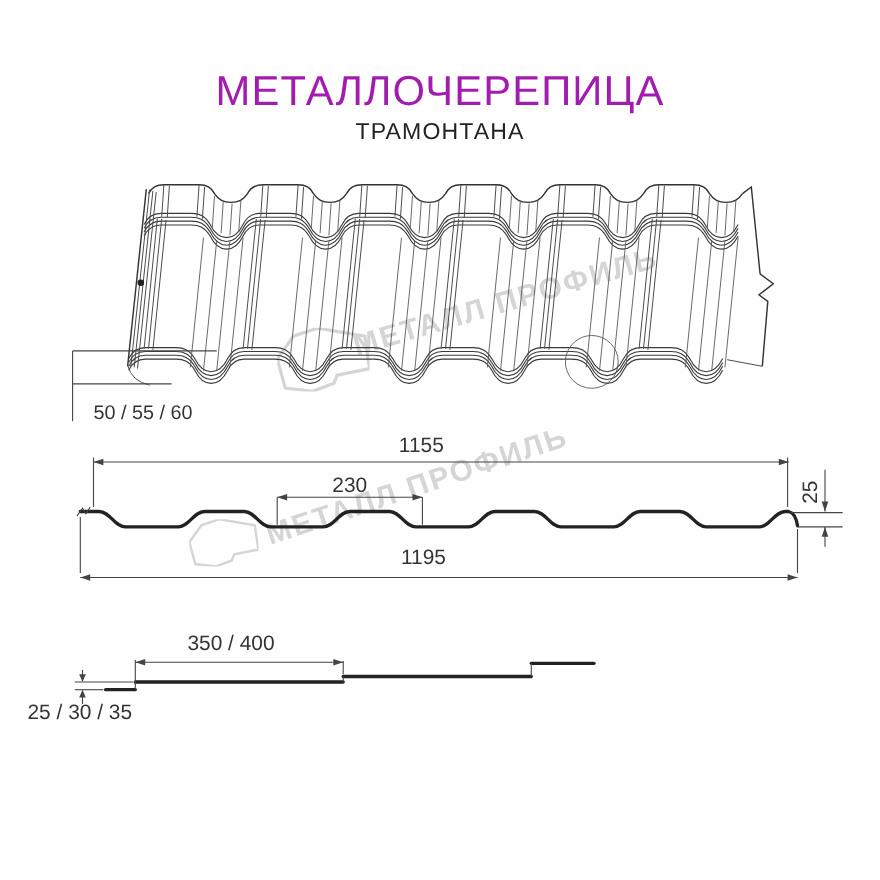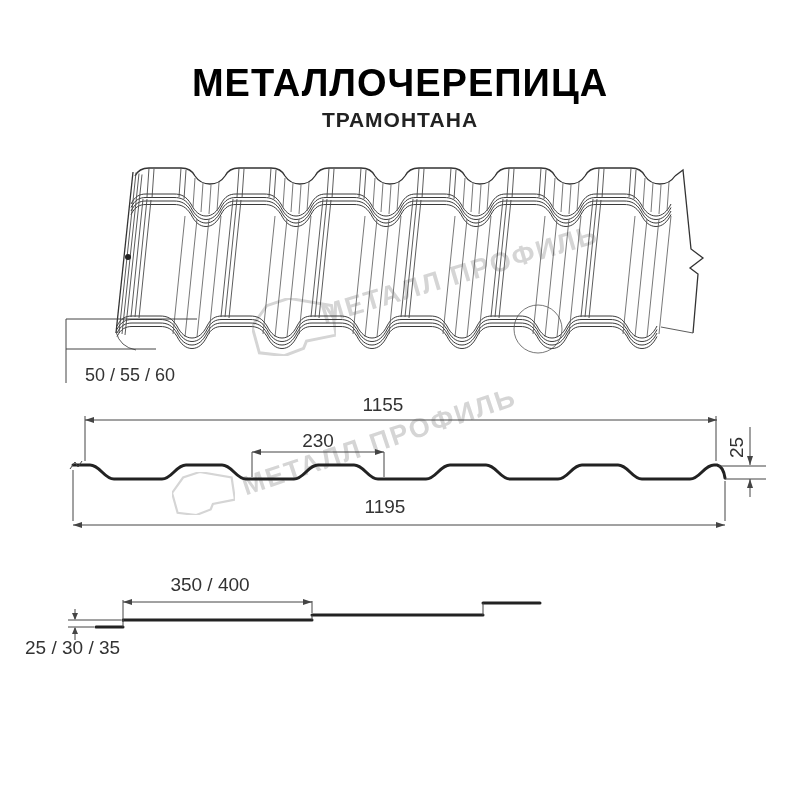--- a/index.html
+++ b/index.html
@@ -1,21 +1,21 @@
 <!DOCTYPE html>
 <html><head>
 <meta charset="utf-8">
 <style>
   html,body{margin:0;padding:0;background:#fff;}
   .canvas{position:relative;width:800px;height:800px;background:#ffffff;overflow:hidden;
           font-family:"Liberation Sans","DejaVu Sans",sans-serif;}
   .title{position:absolute;left:0;top:62px;width:800px;text-align:center;
-         font-size:38px;font-weight:700;letter-spacing:1px;color:#000000;z-index:3;}
+         font-size:38px;font-weight:400;letter-spacing:1px;color:#a21caf;z-index:3;}
   .subtitle{position:absolute;left:0;top:108px;width:800px;text-align:center;
-            font-size:21px;font-weight:700;letter-spacing:1px;color:#222;z-index:3;}
+            font-size:21px;font-weight:400;letter-spacing:1px;color:#222;z-index:3;}
   .wm{position:absolute;z-index:1;color:#d5d5d5;font-weight:700;white-space:nowrap;
       letter-spacing:2px;font-size:27px;}
   .wm-text-1{left:322px;top:300px;transform:rotate(-16.5deg);transform-origin:left center;}
   .wm-text-2{left:243px;top:472px;transform:rotate(-18.5deg);transform-origin:left center;}
   .wm-logo{position:absolute;z-index:1;}
   .wm-logo-1{left:252px;top:298px;}
   .wm-logo-2{left:172px;top:472px;}
   svg.lineart{position:absolute;left:0;top:0;z-index:2;}
   .thin{stroke:#4a4a4a;stroke-width:0.9;fill:none;}
   .hair{stroke:#555;stroke-width:0.8;fill:none;}

